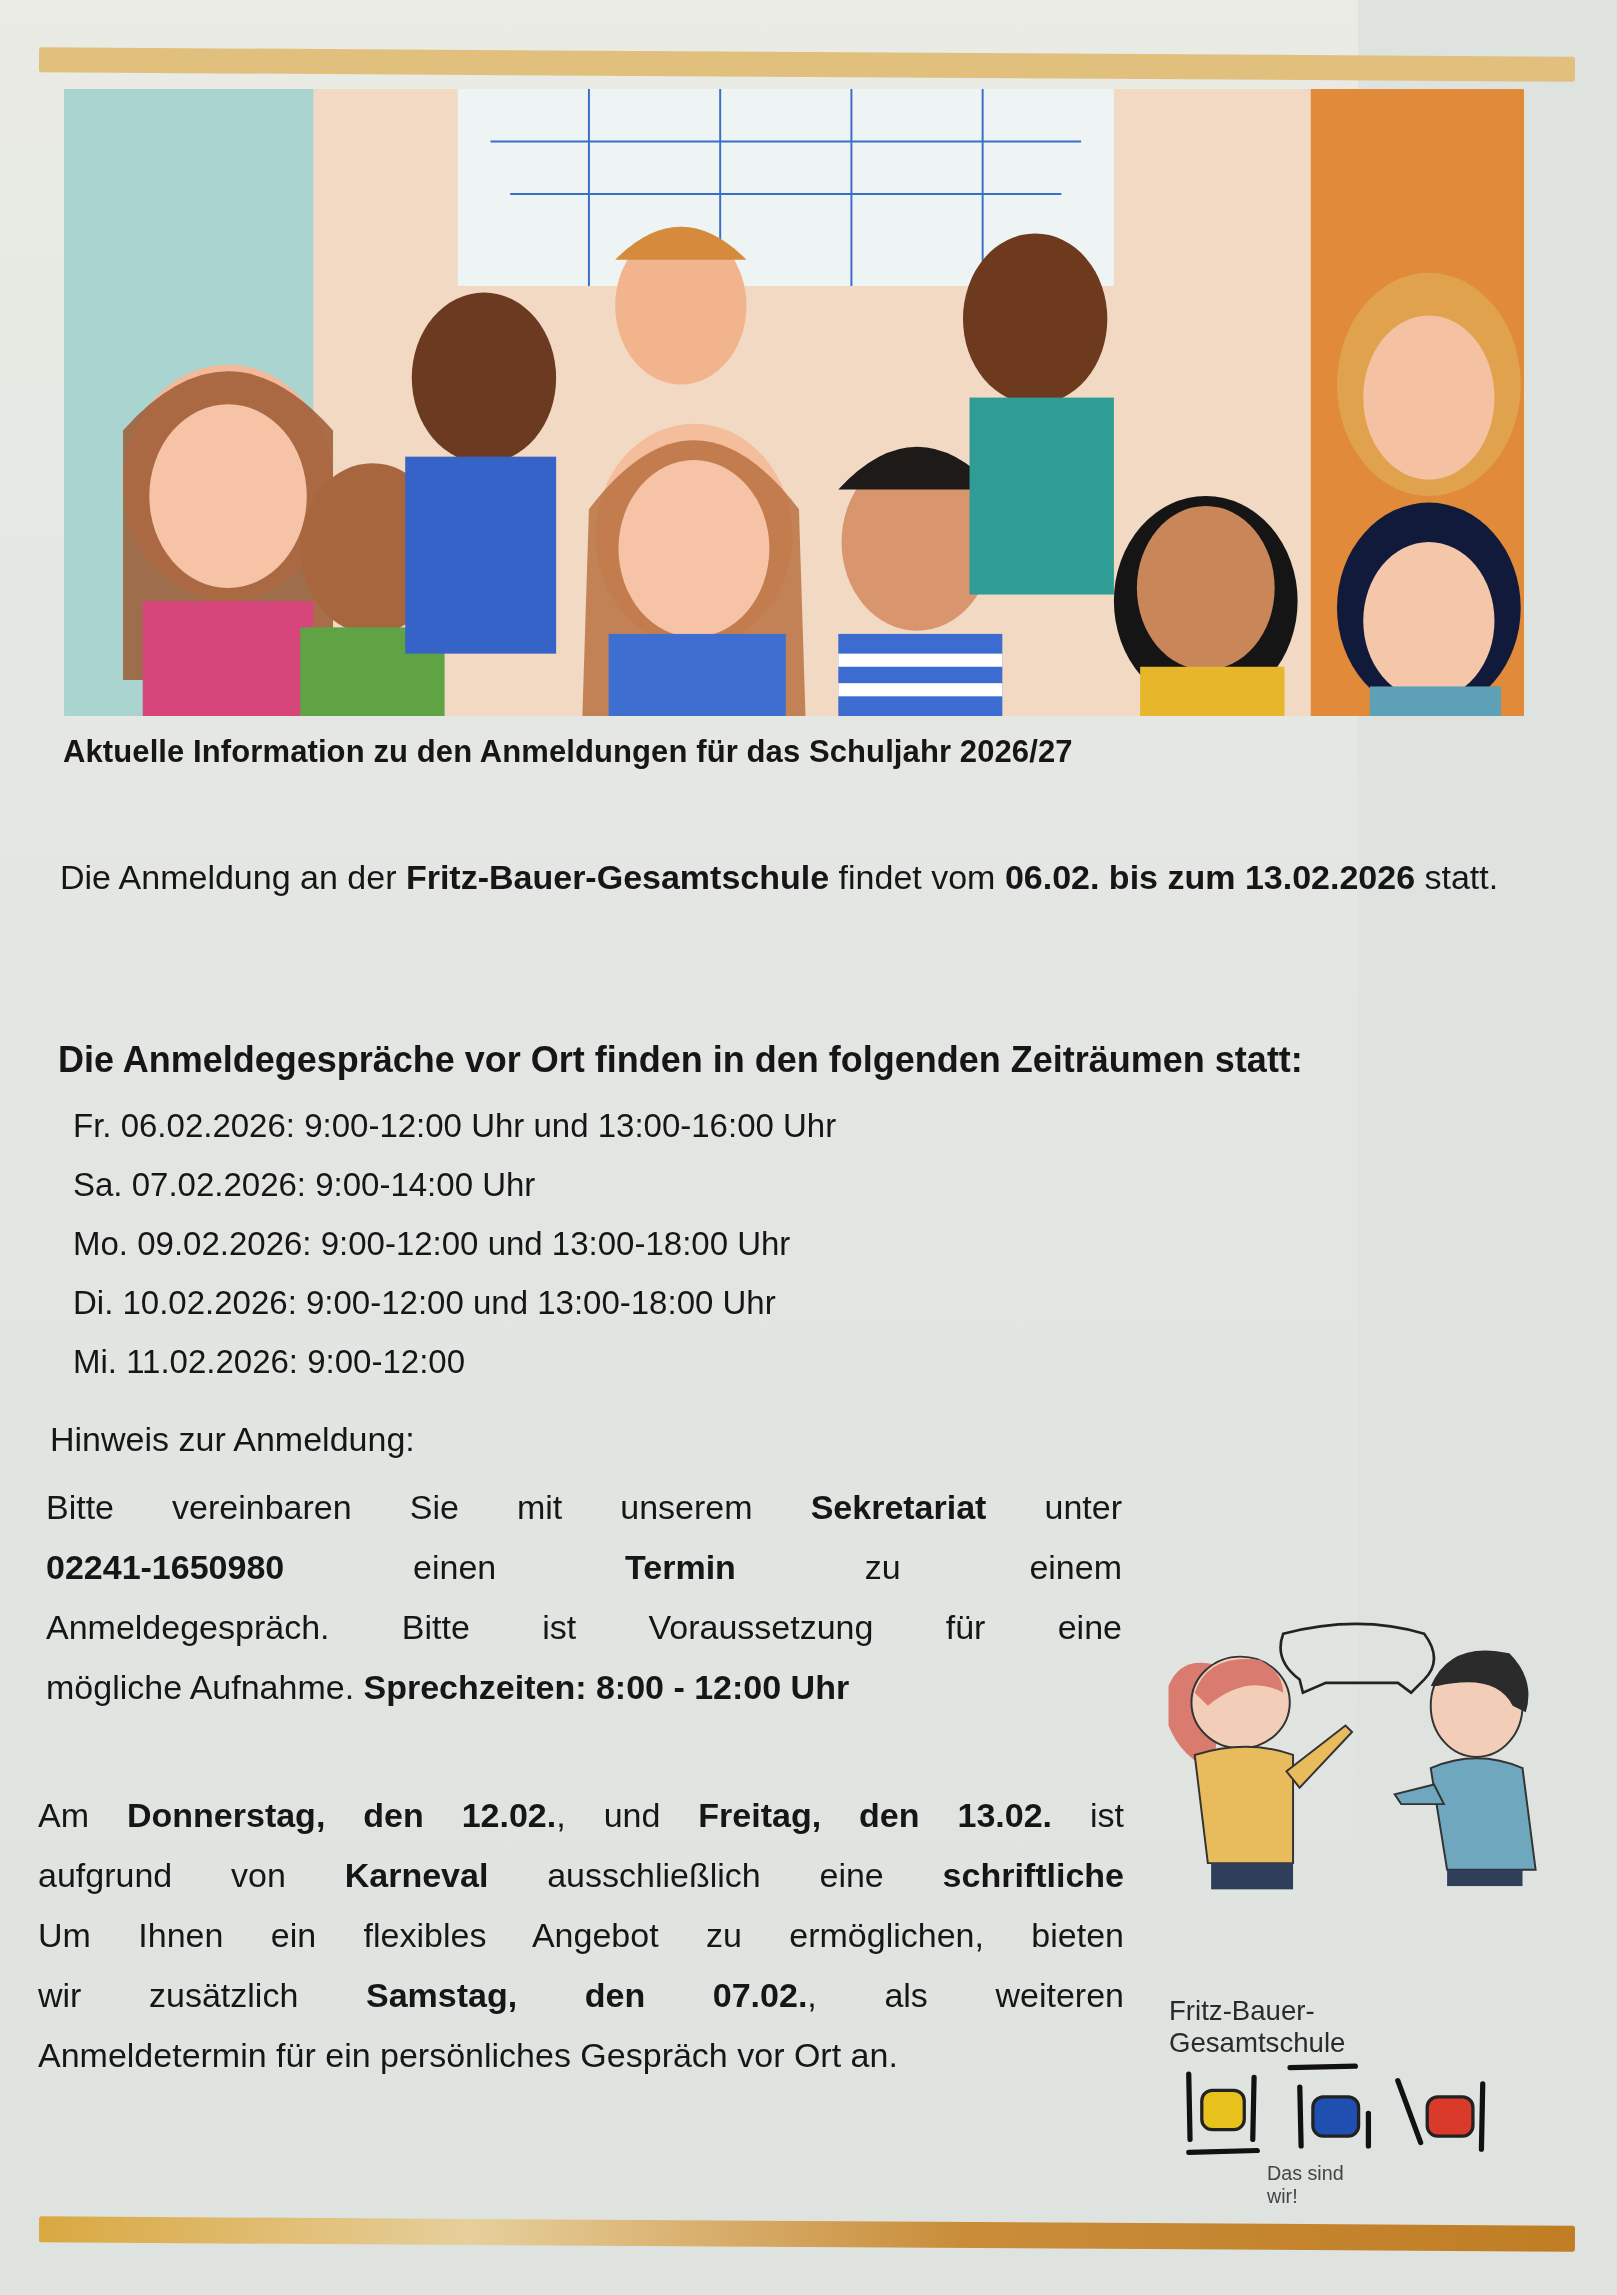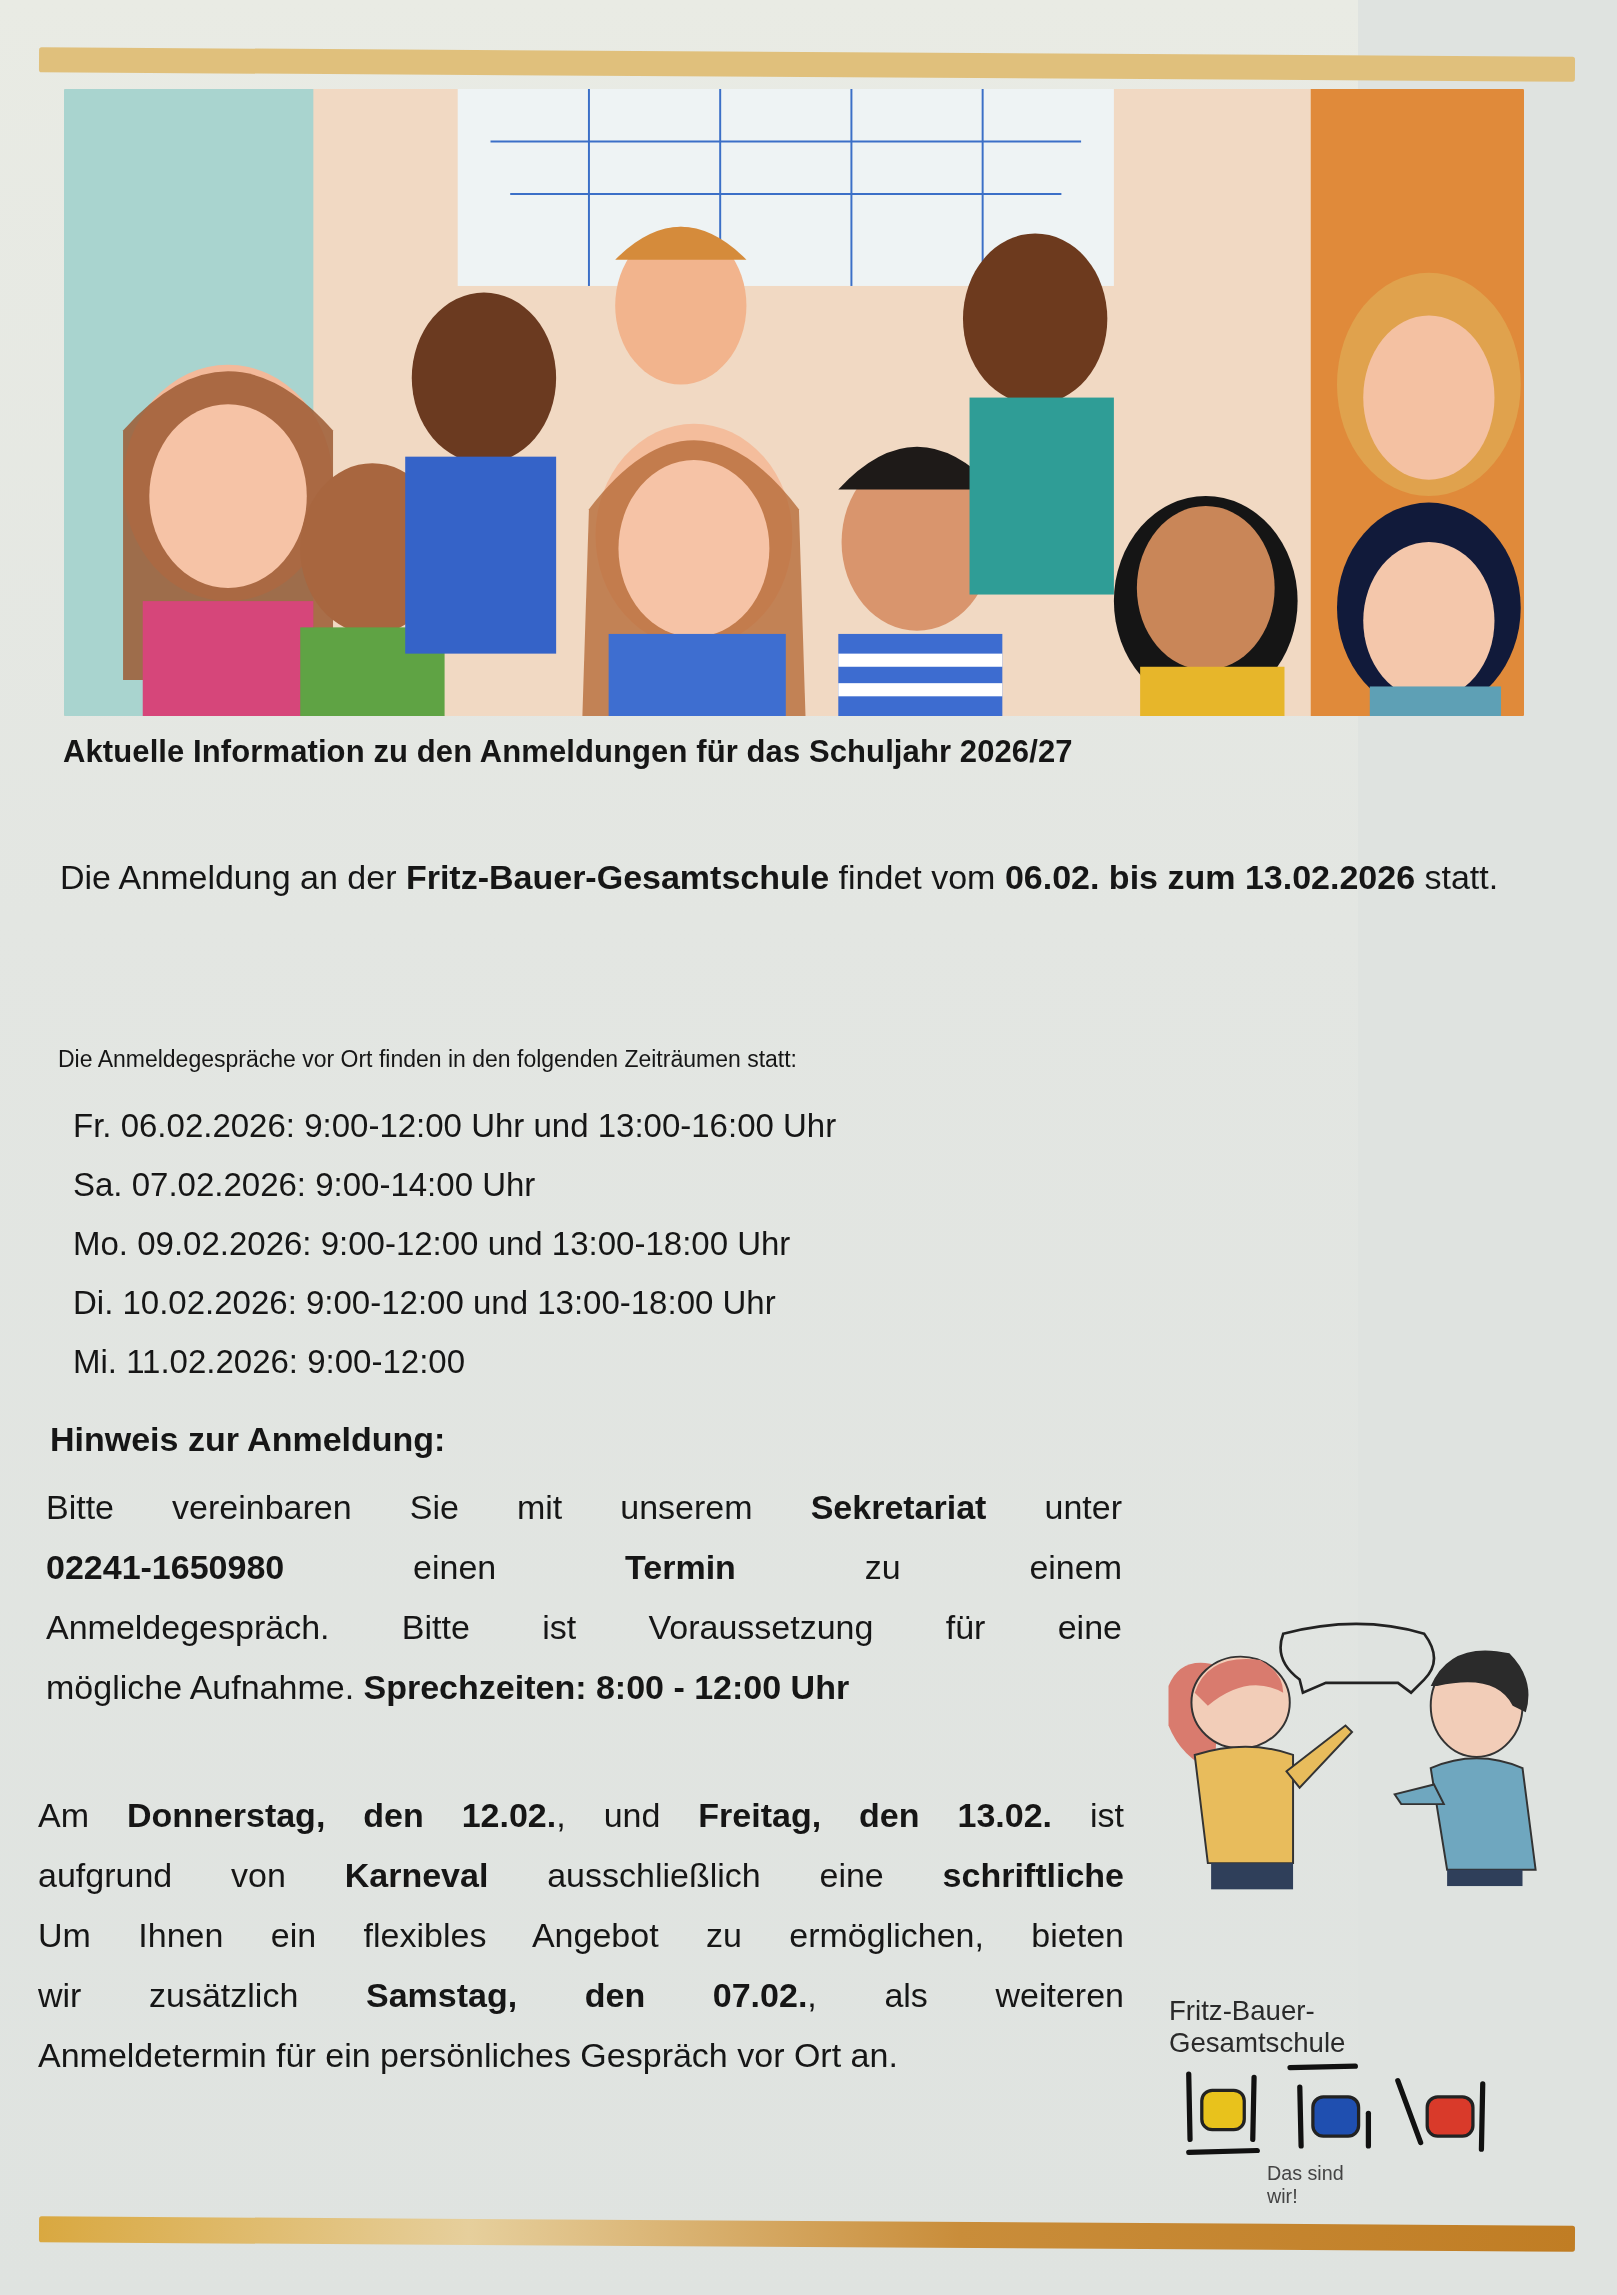--- a/index.html
+++ b/index.html
@@ -31,24 +31,24 @@
   .hero svg { width: 100%; height: 100%; display: block; }
 
   .title {
     position: absolute; left: 63px; top: 734px;
     font-size: 31px; font-weight: bold; letter-spacing: 0.1px;
   }
   .para {
     position: absolute; font-size: 34px; line-height: 51px;
   }
   .intro { left: 60px; top: 852px; width: 1463px; text-align: justify; }
-  .sched-head { left: 58px; top: 1034px; font-size: 23px; font-weight: normal; }
+  .sched-head { left: 58px; top: 1034px; font-size: 36px; font-weight: bold; }
   .sched { left: 55px; top: 1096px; }
   .sched div { font-size: 33px; line-height: 59px; margin-left: 18px; }
-  .hint-head { left: 50px; top: 1414px; font-size: 34px; font-weight: bold; }
+  .hint-head { left: 50px; top: 1414px; font-size: 34px; font-weight: normal; }
   .hint { left: 46px; top: 1477px; width: 1076px; text-align: justify; line-height: 60px; }
   .hint .nl { text-align-last: justify; display: block; }
   .carnival { left: 38px; top: 1785px; width: 1086px; text-align: justify; line-height: 60px; }
   .carnival .nl { text-align-last: justify; display: block; }
   b { font-weight: bold; }
 
   .side-illus { position: absolute; left: 1142px; top: 1614px; width: 407px; height: 354px; }
   .school-name {
     position: absolute; left: 1169px; top: 1995px; font-size: 27.6px; color: #2a2a2a;
   }

